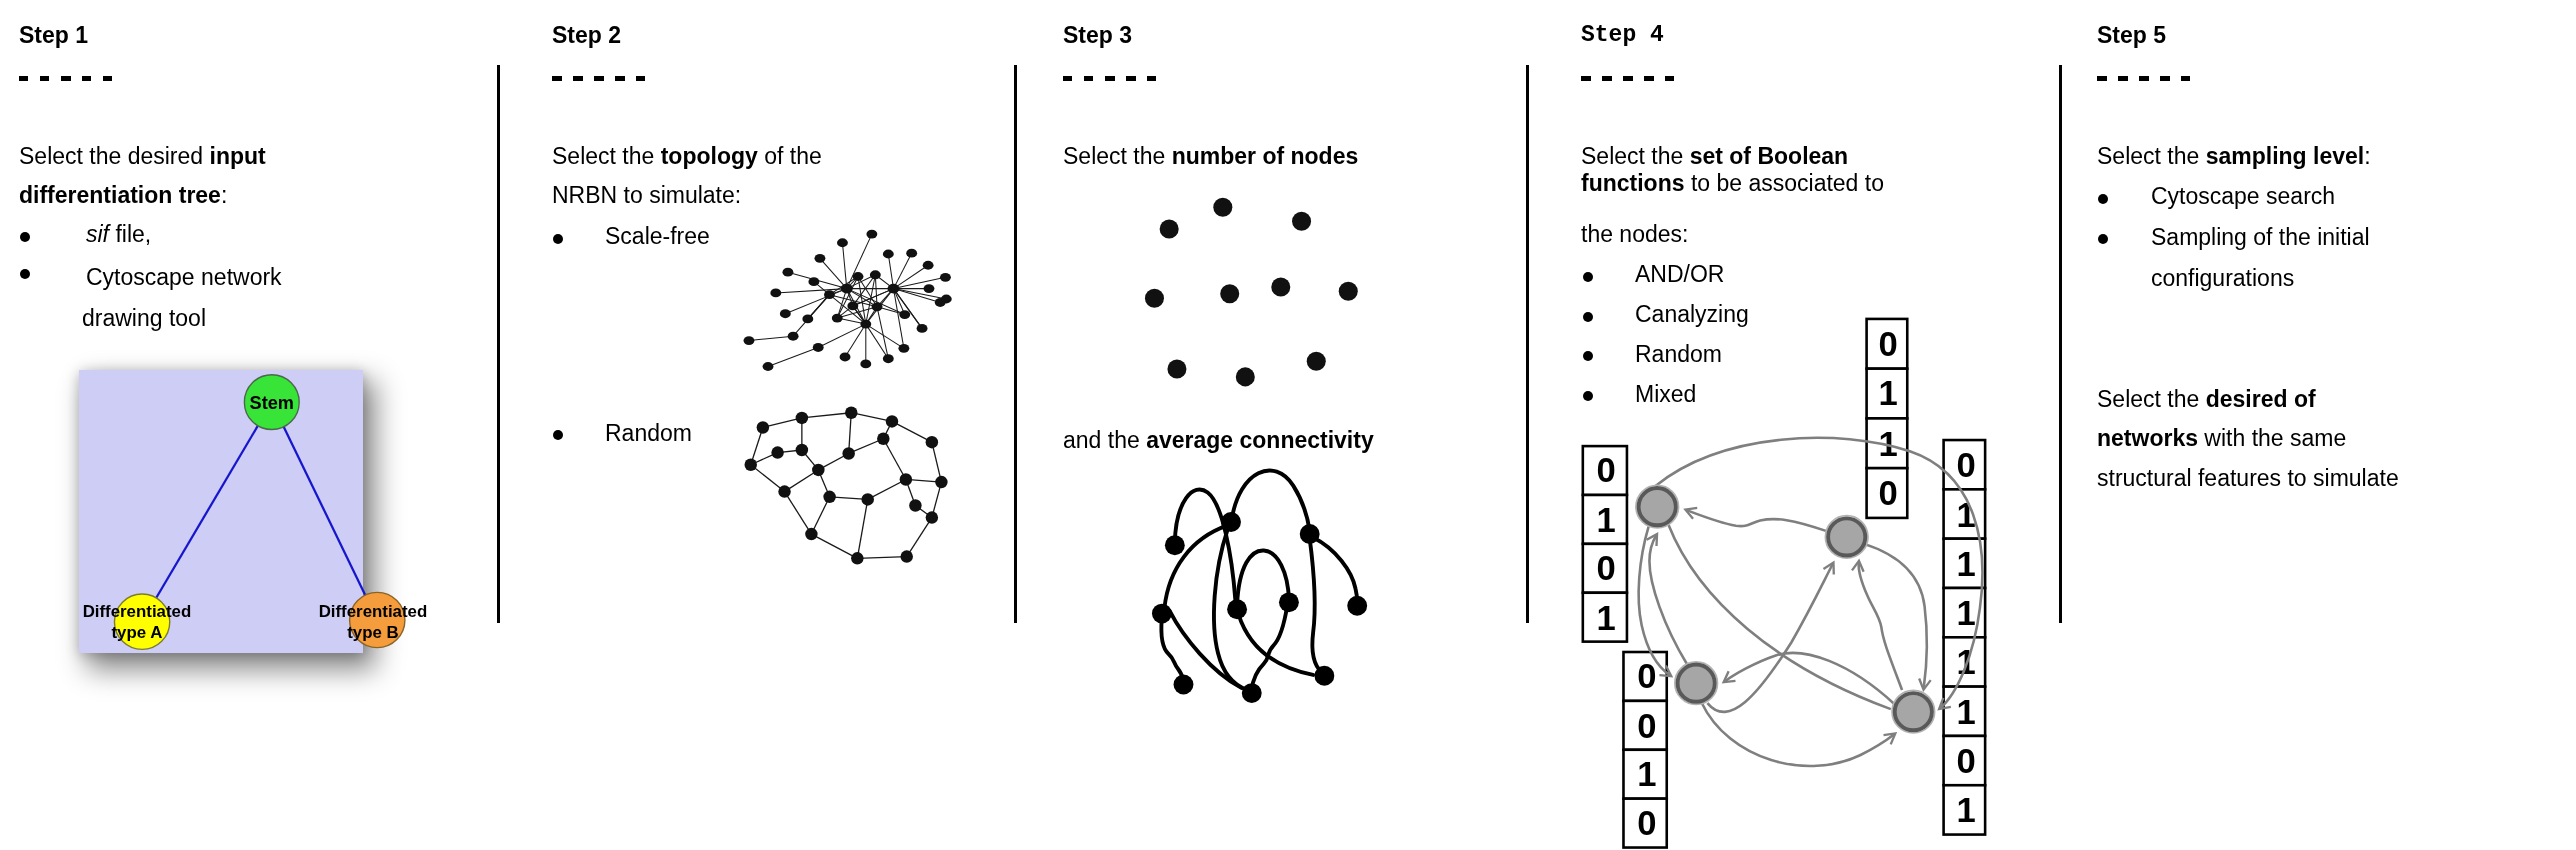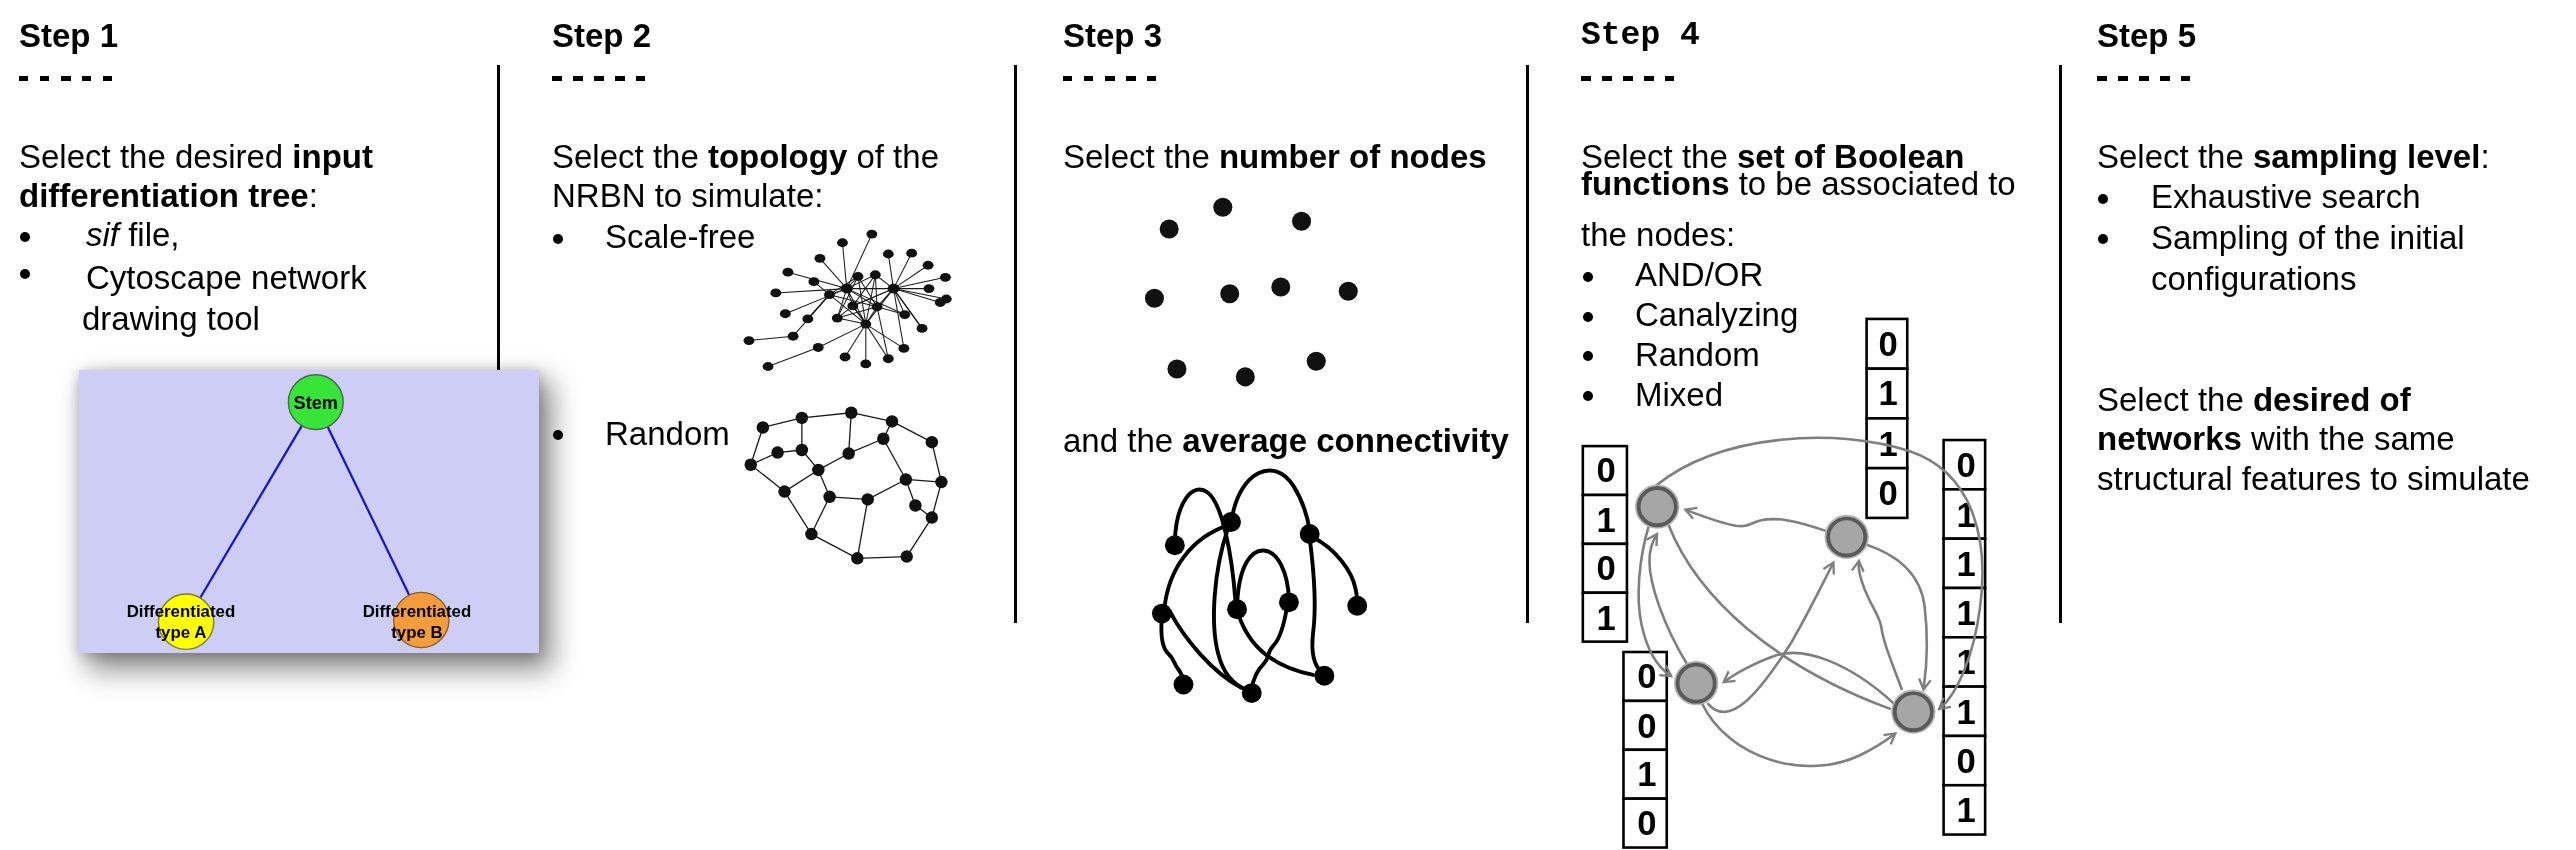--- a/index.html
+++ b/index.html
@@ -1,16 +1,16 @@
 <!DOCTYPE html>
 <html style="font-size:14px"><head><meta charset="utf-8"><style>
 html,body{margin:0;padding:0;}
 body{width:2576px;height:851px;background:#fff;position:relative;overflow:hidden;
      font-family:"Liberation Sans",sans-serif;color:#000;}
-.t{position:absolute;white-space:nowrap;font-size:33px;line-height:39px;}
+.t{position:absolute;white-space:nowrap;font-size:23px;line-height:39px;}
 .h{font-weight:bold;}
 .vl{position:absolute;width:2.6px;background:#000;top:65px;height:558px;}
 .dash{position:absolute;top:76px;width:95px;height:5.2px;
   background:repeating-linear-gradient(90deg,#000 0 9.5px,rgba(0,0,0,0) 9.5px 21px);}
 .bu{position:absolute;width:10.4px;height:10.4px;border-radius:50%;background:#000;}
 svg{position:absolute;display:block;}
 </style></head>
 <body>
 
 <div class="vl" style="left:497px"></div>
@@ -55,30 +55,30 @@
 <div class="t" style="left:1635px;top:255px;">AND/OR</div>
 <div class="bu" style="left:1583px;top:312px;"></div>
 <div class="t" style="left:1635px;top:295px;">Canalyzing</div>
 <div class="bu" style="left:1583px;top:351px;"></div>
 <div class="t" style="left:1635px;top:335px;">Random</div>
 <div class="bu" style="left:1583px;top:391px;"></div>
 <div class="t" style="left:1635px;top:375px;">Mixed</div>
 
 <div class="t" style="left:2097px;top:137px;">Select the <b>sampling level</b>:</div>
 <div class="bu" style="left:2098px;top:194px;"></div>
-<div class="t" style="left:2151px;top:177px;">Exhaustive search</div>
+<div class="t" style="left:2151px;top:177px;">Cytoscape search</div>
 <div class="bu" style="left:2098px;top:234px;"></div>
 <div class="t" style="left:2151px;top:218px;">Sampling of the initial</div>
 <div class="t" style="left:2151px;top:259px;">configurations</div>
 <div class="t" style="left:2097px;top:380px;">Select the <b>desired of</b></div>
 <div class="t" style="left:2097px;top:419px;"><b>networks</b> with the same</div>
 <div class="t" style="left:2097px;top:459px;">structural features to simulate</div>
 
-<div id="tree" style="position:absolute;left:79px;top:370px;width:416px;height:283px;background:#cdcdf5;
-  box-shadow:10.4px 14px 26px 2.6px rgba(0,0,0,0.45), 0 1.7px 12px rgba(0,0,0,0.22);padding-left:44px;">
+<div id="tree" style="position:absolute;left:79px;top:370px;width:284px;height:283px;background:#cdcdf5;
+  box-shadow:10.4px 14px 26px 2.6px rgba(0,0,0,0.45), 0 1.7px 12px rgba(0,0,0,0.22);">
 <svg width="351" height="283" viewBox="0 0 406 327">
   <line x1="223" y1="37" x2="73" y2="291" stroke="#1616cd" stroke-width="2.6"></line>
   <line x1="223" y1="37" x2="345" y2="289" stroke="#1616cd" stroke-width="2.6"></line>
   <circle cx="223" cy="37" r="31.7" fill="#37e437" stroke="#4b684b" stroke-width="1.6"></circle>
   <circle cx="73" cy="291" r="32" fill="#ffff00" stroke="#7c7c30" stroke-width="1.6"></circle>
   <circle cx="345" cy="289" r="32" fill="#f59d3d" stroke="#8a6426" stroke-width="1.6"></circle>
   <text x="223" y="45" font-size="21" font-weight="bold" text-anchor="middle">Stem</text>
   <text x="67" y="286" font-size="19.5" font-weight="bold" text-anchor="middle">Differentiated</text>
   <text x="67" y="310" font-size="19.5" font-weight="bold" text-anchor="middle">type A</text>
   <text x="340" y="286" font-size="19.5" font-weight="bold" text-anchor="middle">Differentiated</text>

